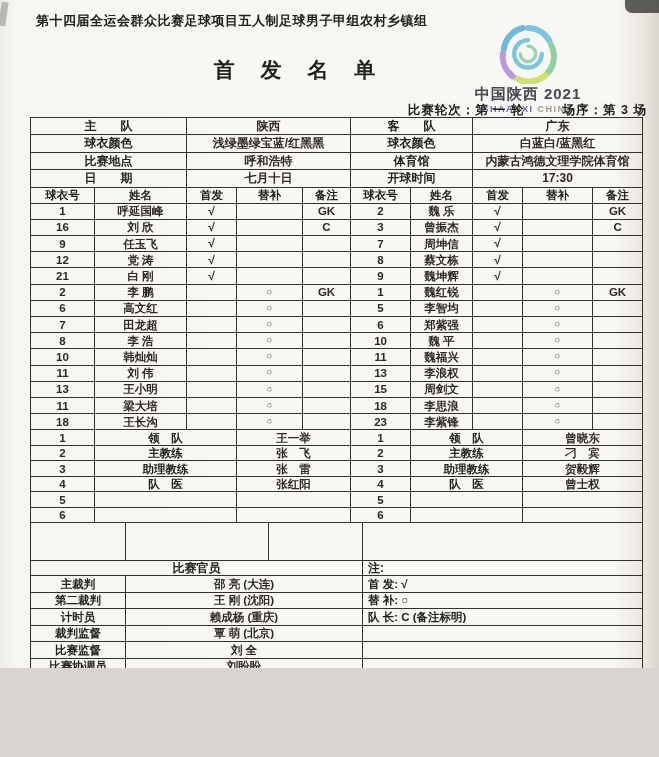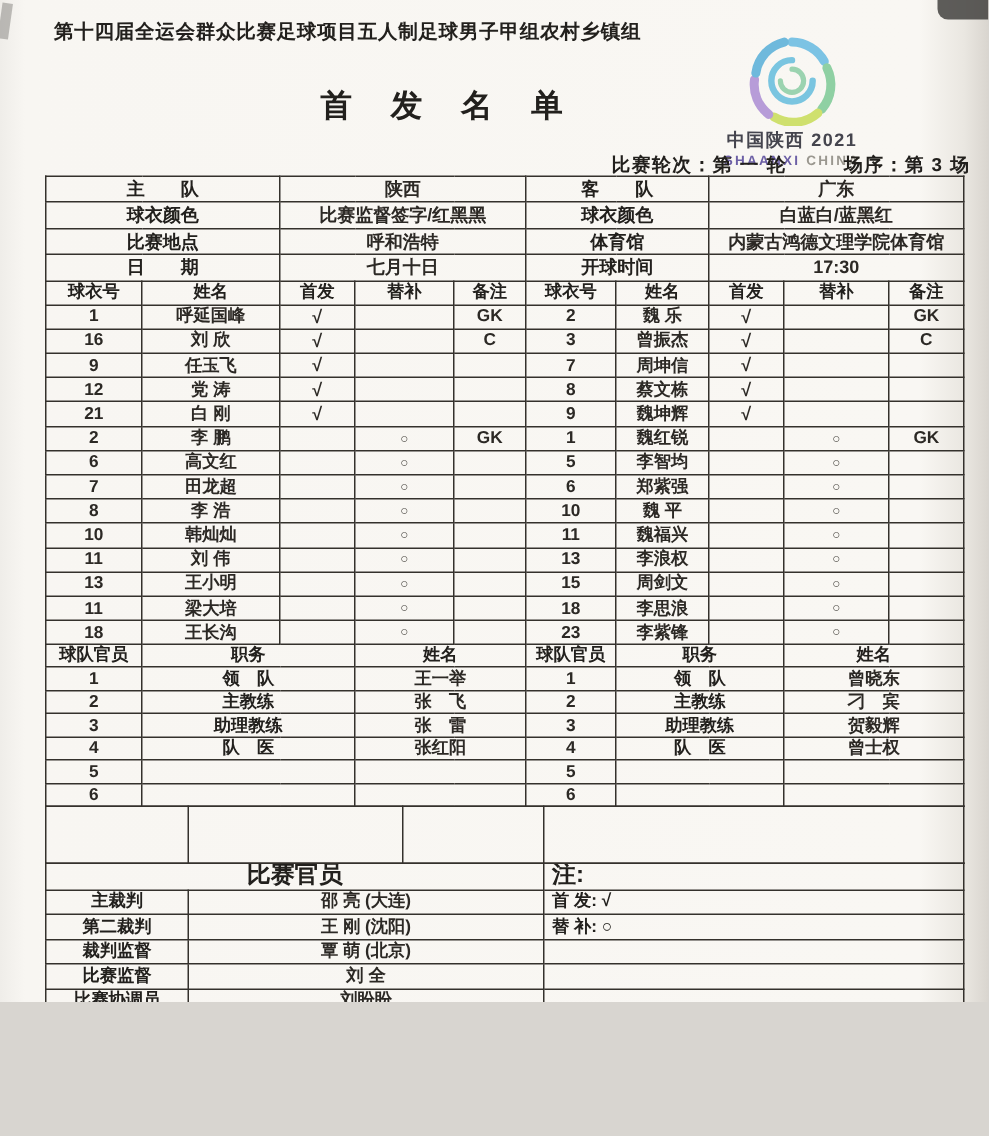--- a/index.html
+++ b/index.html
@@ -5,21 +5,21 @@
   html,body{margin:0;padding:0;background:#d8d5d0;}
   .page{position:relative;width:659px;height:668px;overflow:hidden;
     background:linear-gradient(90deg,#efede9 0,#f8f6f2 2.5%,#f9f7f3 93%,#eae7e1 97.5%,#d9d5cf 100%);
     font-family:"Liberation Sans","DejaVu Sans",sans-serif;color:#22201d;}
   .blob-tr{position:absolute;top:0;right:0;width:34px;height:13px;background:#43423f;border-radius:0 0 0 7px;opacity:.85;}
   .blob-tl{position:absolute;top:2px;left:0;width:7px;height:24px;background:#8d8b86;opacity:.55;transform:rotate(8deg);}
   .competition{position:absolute;top:12px;left:36px;font-size:13px;font-weight:700;letter-spacing:.5px;}
   .title{position:absolute;top:56px;left:0;right:60px;text-align:center;font-size:21px;font-weight:700;letter-spacing:10px;}
   .logo{position:absolute;top:22px;left:468px;width:120px;text-align:center;}
   .logo svg{display:block;margin:0 auto;}
-  .logo-cn{font-size:12px;font-weight:700;color:#45454e;margin-top:1px;letter-spacing:1px;text-align:center;}
+  .logo-cn{font-size:15px;font-weight:700;color:#45454e;margin-top:1px;letter-spacing:1px;text-align:center;}
   .logo-en{font-size:9px;letter-spacing:1.5px;margin-top:0;text-align:center;}
   .logo-en .p1{color:#6c5fa5;font-weight:700;}
   .logo-en .p2{color:#9a978f;font-weight:600;}
   .round-line{position:absolute;top:102px;right:12px;font-size:12.5px;font-weight:700;letter-spacing:1px;}
   .round-line .gap{display:inline-block;width:38px;}
   .stack{position:absolute;top:118px;left:30px;width:614px;}
   table{border-collapse:collapse;table-layout:fixed;width:612px;margin-top:-1.3px;}
   td{border:1.3px solid #34312c;padding:0 2px;text-align:center;font-size:11.5px;
      overflow:hidden;white-space:nowrap;line-height:1.05;}
   .b{font-weight:700;}
@@ -27,21 +27,21 @@
   .lt{text-align:left;padding-left:5px;}
   .ck{font-size:12px;font-weight:600;color:#2e2b27;}
   .cc{font-size:9px;color:#4c4944;}
   .ri td{height:16.5px;font-size:12px;}
   .rph td{height:15px;}
   .rp td{height:15.2px;}
   .roh td{height:14px;}
   .ro td{height:14.5px;}
   .rc td{height:15.5px;font-size:12px;}
   .t2 td{height:37px;}
-  .t3 .rh td{height:14.5px;font-size:16px;}
+  .t3 .rh td{height:14.5px;font-size:12px;}
   .t3 .rr td{height:15.5px;}
   .t4 td{height:19px;font-style:italic;}
   .sigline{display:inline-block;width:330px;border-bottom:1.6px solid #3a3733;height:13px;margin-left:6px;}
   .handwriting{position:absolute;left:142px;top:716px;transform:rotate(-7deg);z-index:5;}
   .sig-text{display:inline-block;font-size:18px;font-weight:700;font-style:italic;color:#1c1a18;
      border:1.7px solid #25231f;border-radius:50%;padding:3px 9px 5px 9px;background:transparent;}
   .sig-tail{position:absolute;left:26px;top:30px;width:2.2px;height:22px;background:#25231f;transform:rotate(14deg);}
 </style>
 </head>
 <body>
@@ -91,21 +91,21 @@
 
       <tbody>
           <tr class="ri">
             <td colspan="2" class="b">主　　队</td>
             <td colspan="3" class="v b">陕西</td>
             <td colspan="2" class="b">客　　队</td>
             <td colspan="3" class="v b">广东</td>
           </tr>
       <tr class="ri">
             <td colspan="2" class="b">球衣颜色</td>
-            <td colspan="3" class="v b">比赛监督签字/红黑黑</td>
+            <td colspan="3" class="v b">浅绿墨绿宝蓝/红黑黑</td>
             <td colspan="2" class="b">球衣颜色</td>
             <td colspan="3" class="v b">白蓝白/蓝黑红</td>
           </tr>
       <tr class="ri">
             <td colspan="2" class="b">比赛地点</td>
             <td colspan="3" class="v b">呼和浩特</td>
             <td colspan="2" class="b">体育馆</td>
             <td colspan="3" class="v b">内蒙古鸿德文理学院体育馆</td>
           </tr>
       <tr class="ri">
@@ -290,28 +290,20 @@
             <td class="ck"></td>
             <td class="cc">○</td>
             <td class="v"></td>
             <td class="v">23</td>
             <td class="v">李紫锋</td>
             <td class="ck"></td>
             <td class="cc">○</td>
             <td class="v"></td>
           </tr>
 
-      <tr class="roh">
-            <td class="b">球队官员</td>
-            <td colspan="2" class="b">职务</td>
-            <td colspan="2" class="b">姓名</td>
-            <td class="b">球队官员</td>
-            <td colspan="2" class="b">职务</td>
-            <td colspan="2" class="b">姓名</td>
-          </tr>
 
       <tr class="ro">
             <td class="v">1</td>
             <td colspan="2" class="b">领　队</td>
             <td colspan="2" class="v">王一举</td>
             <td class="v">1</td>
             <td colspan="2" class="b">领　队</td>
             <td colspan="2" class="v">曾晓东</td>
           </tr>
       <tr class="ro">
@@ -388,20 +380,25 @@
           </tr>
       <tr class="rr">
             <td class="b">主裁判</td>
             <td class="v b">邵 亮 (大连)</td>
             <td class="b lt">首 发: √</td>
           </tr>
       <tr class="rr">
             <td class="b">第二裁判</td>
             <td class="v b">王 刚 (沈阳)</td>
             <td class="b lt">替 补: ○</td>
+          </tr>
+      <tr class="rr">
+            <td class="b">计时员</td>
+            <td class="v b">赖成杨 (重庆)</td>
+            <td class="b lt">队 长: C (备注标明)</td>
           </tr>
       <tr class="rr">
             <td class="b">裁判监督</td>
             <td class="v b">覃 萌 (北京)</td>
             <td class="lt"></td>
           </tr>
       <tr class="rr">
             <td class="b">比赛监督</td>
             <td class="v b">刘 全</td>
             <td class="lt"></td>

